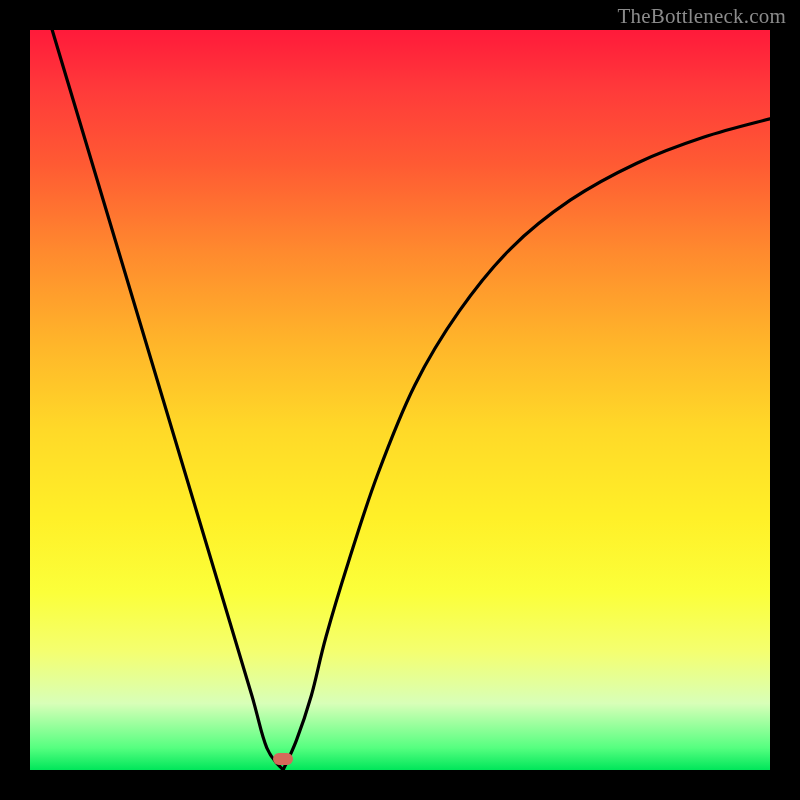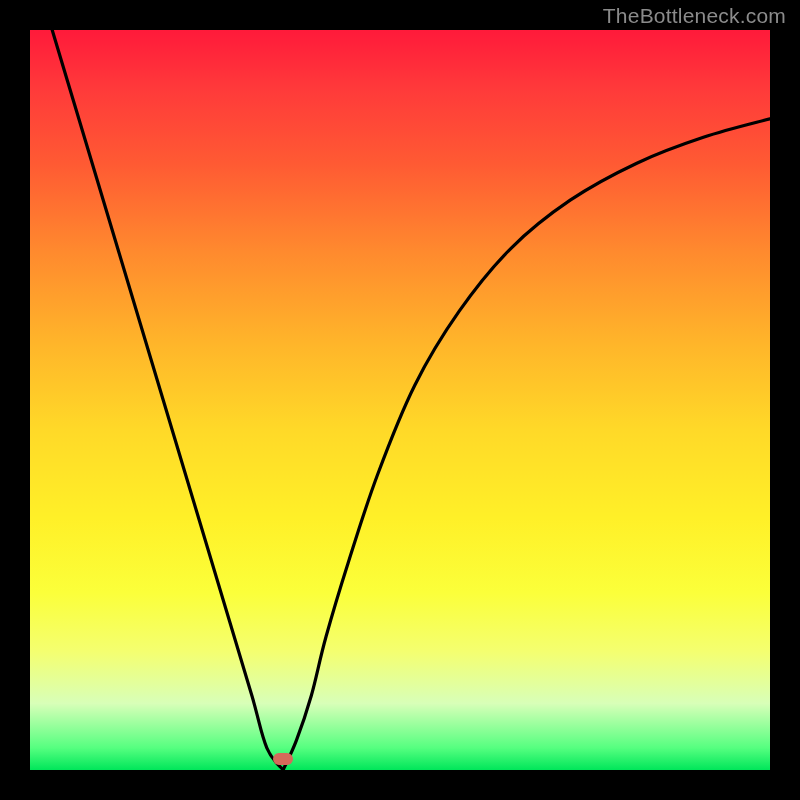--- a/index.html
+++ b/index.html
@@ -59,20 +59,21 @@
     transform: translate(-50%, -50%);
   }
   .watermark {
     position: absolute;
     top: 4px;
     right: 14px;
     color: #8b8b8b;
     font-size: 21px;
     letter-spacing: 0.2px;
     user-select: none;
+    font-family: Liberation Serif, serif;
   }
 </style>
 </head>
 <body>
 
 <div class="frame">
   <div class="watermark">TheBottleneck.com</div>
 
   <div class="plot">
     <svg class="curve" viewBox="0 0 740 740" preserveAspectRatio="none">

